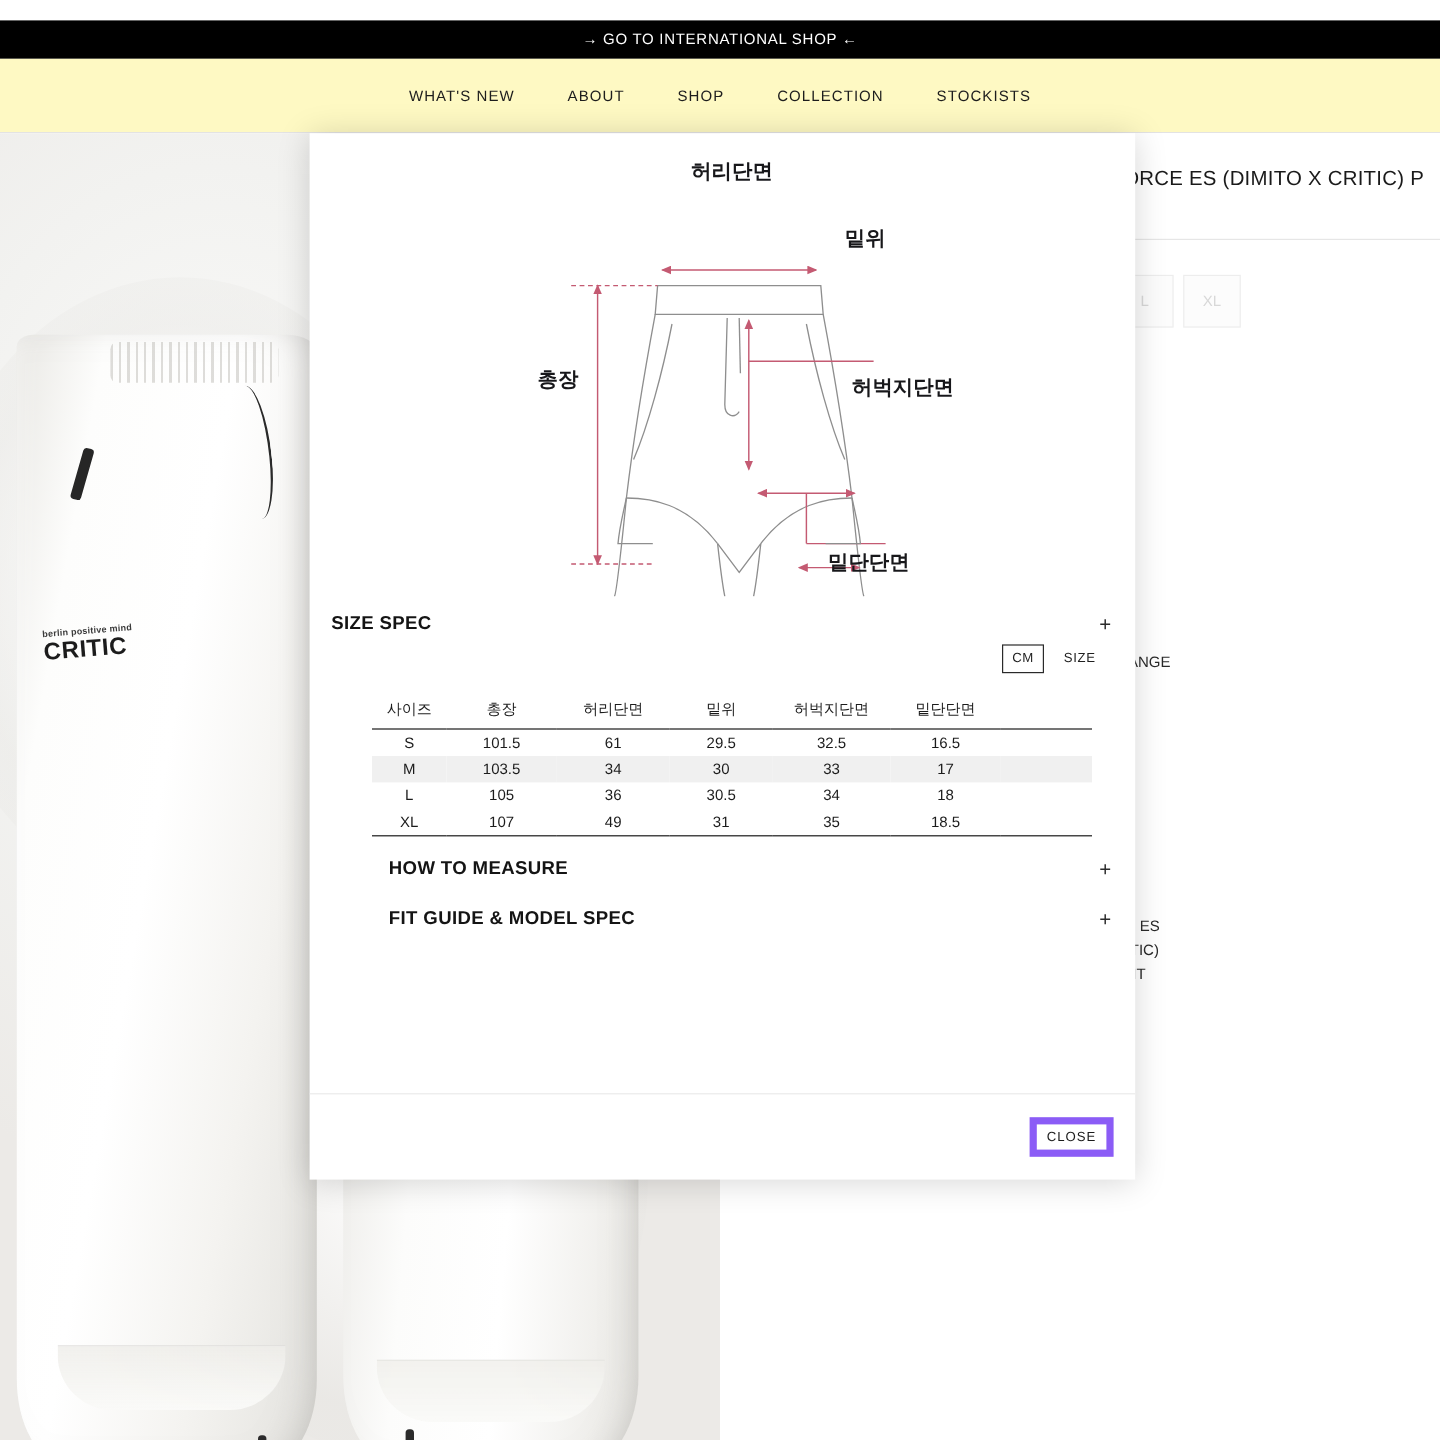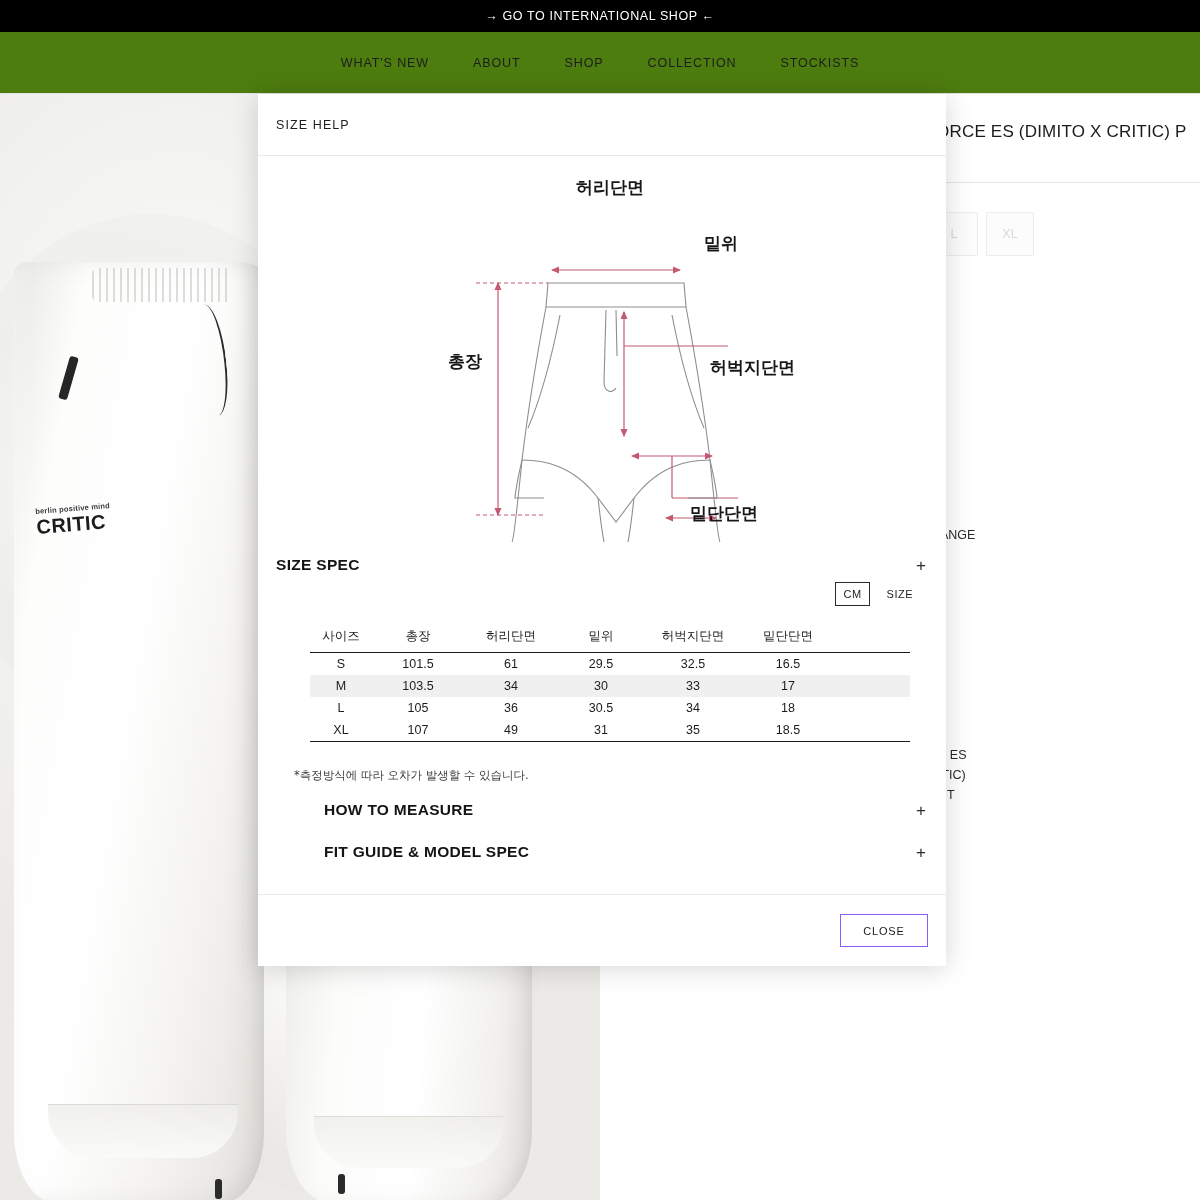--- a/index.html
+++ b/index.html
@@ -9,27 +9,27 @@
     background: #ffffff;
     overflow: hidden;
   }
 
   
   .banner {
     height: 32px; width: 100%;
     background: #000000;
     color: #ffffff;
     display: flex; align-items: center; justify-content: center;
-    font-size: 12.5px; letter-spacing: .6px;
+    font-size: 12.5px; letter-spacing: .6px; margin-top: 17px;
   }
 
   
   .nav {
     height: 62px; width: 100%;
-    background: #4d7c0f;
+    background: #fef9c3;
     display: flex; align-items: center; justify-content: center;
     gap: 44px;
     border-bottom: 1px solid #e3e3e3;
   }
   .nav-item {
     font-size: 12.5px; letter-spacing: .9px; color: #1d1d1d;
     cursor: pointer; white-space: nowrap;
   }
 
   
@@ -245,22 +245,22 @@
     font-size: 15.5px; font-weight: bold; letter-spacing: .3px; color: #141414;
   }
 
   .modal-foot {
     flex: 0 0 72px; height: 72px;
     border-top: 1px solid #eaeaea;
     display: flex; align-items: center; justify-content: flex-end;
     padding: 0 18px;
   }
   .close-btn {
-    width: 88px; height: 33px;
-    border: 1px solid #8b5cf6; background: #ffffff;
+    width: 70px; height: 33px;
+    border: 6px solid #8b5cf6; background: #ffffff;
     font-size: 11px; letter-spacing: .8px; color: #1b1b1b;
     cursor: pointer;
     font-family: "Liberation Sans", sans-serif;
   }
 </style>
 </head>
 <body>
 
 <div class="banner">
   <span>→ GO TO INTERNATIONAL SHOP ←</span>
@@ -308,23 +308,20 @@
     </div>
     <div class="pi-line" style="left:340px; top:434px;">ANGE</div>
     <div class="pi-line" style="left:338px; top:654px;">E ES</div>
     <div class="pi-line" style="left:338px; top:674px;">ITIC)</div>
     <div class="pi-line" style="left:338px; top:694px;">HT</div>
   </div>
 
   <div class="overlay">
     <div class="modal">
 
-      <div class="modal-head">
-        <span class="modal-title">SIZE HELP</span>
-      </div>
 
       <div class="modal-body">
 
         <div class="diagram">
           <svg width="652" height="382" viewBox="0 0 652 382">
             <g fill="none" stroke="#8e8e8e" stroke-width="1.1">
 
               <path d="M 272 123 L 408 123 L 410 147 L 270 147 Z"></path>
 
               <path d="M 270 147 C 262 190 252 250 246 300"></path>
@@ -454,21 +451,20 @@
               <td class="c1">107</td>
               <td class="c2">49</td>
               <td class="c3">31</td>
               <td class="c4">35</td>
               <td class="c5">18.5</td>
               <td class="c6"></td>
             </tr>
           </tbody>
         </table>
 
-        <div class="note">*측정방식에 따라 오차가 발생할 수 있습니다.</div>
 
         <div class="acc">
           <span class="acc-title">HOW TO MEASURE</span>
           <span class="plus">+</span>
         </div>
 
         <div class="acc">
           <span class="acc-title">FIT GUIDE &amp; MODEL SPEC</span>
           <span class="plus">+</span>
         </div>

